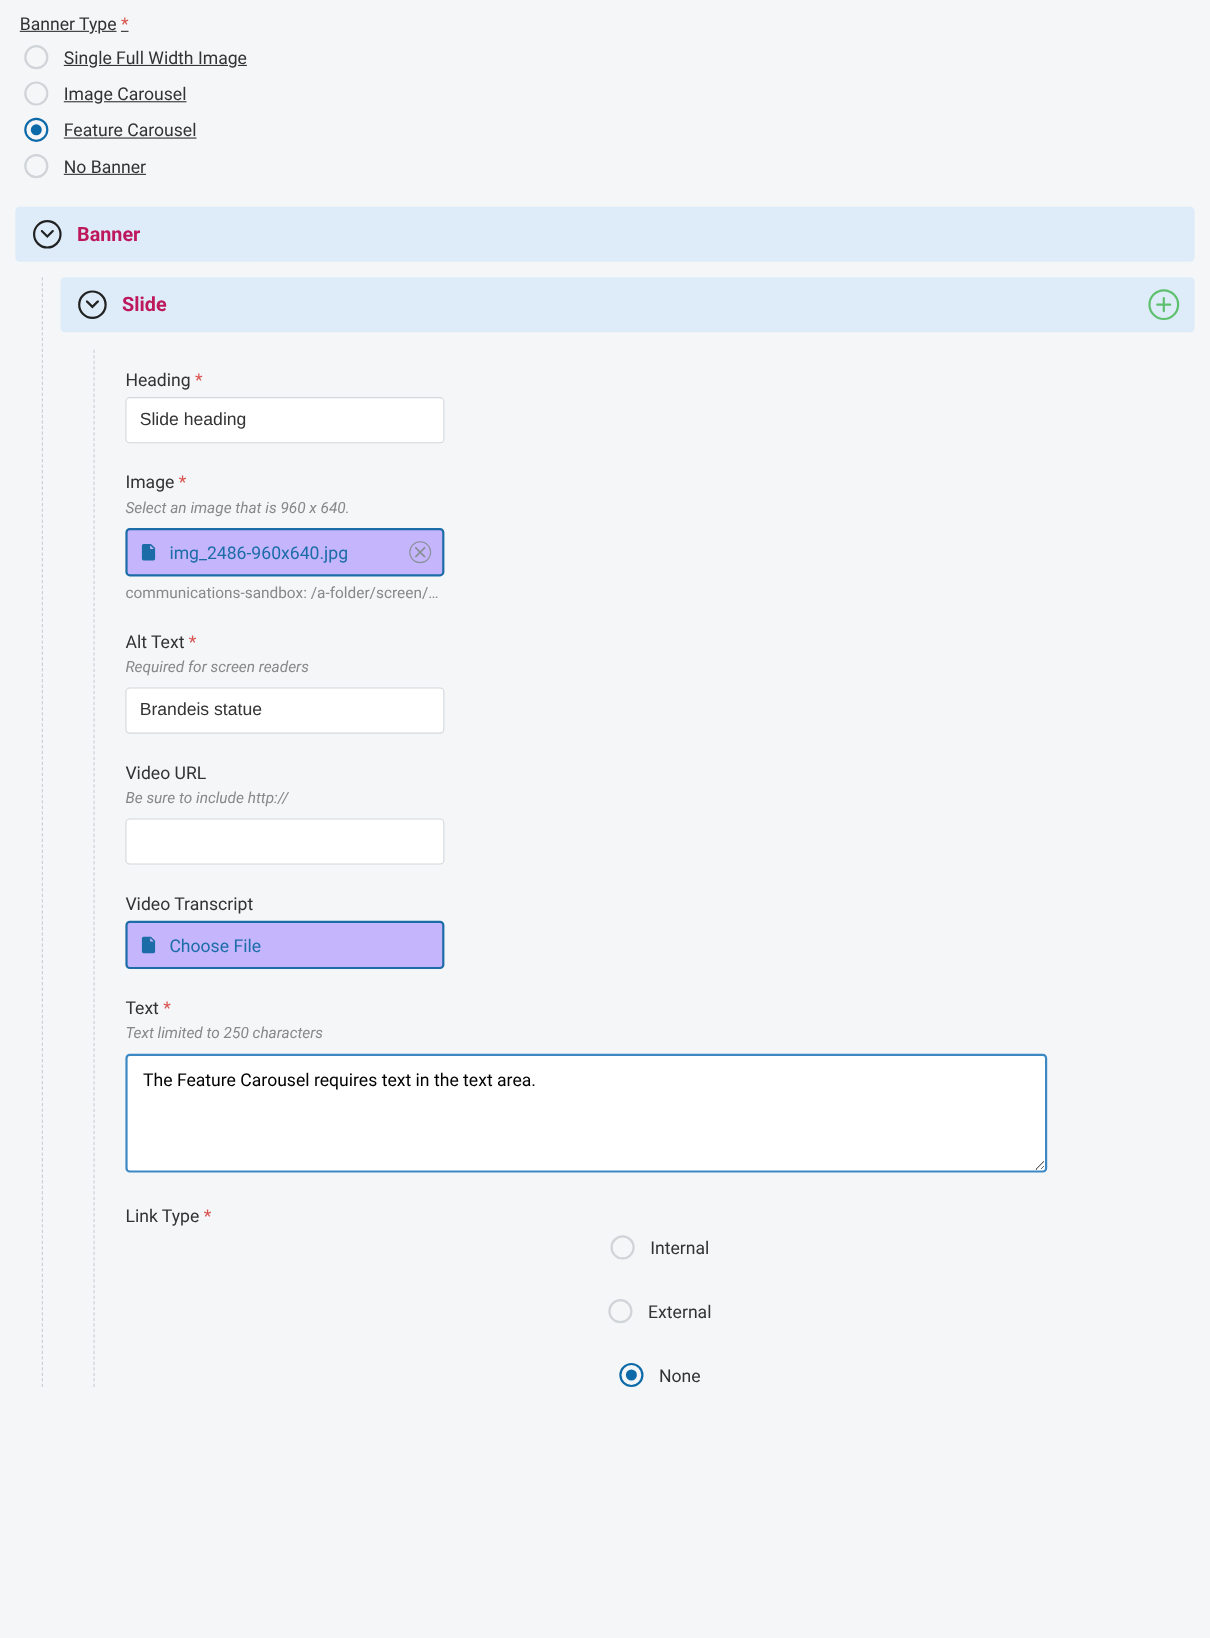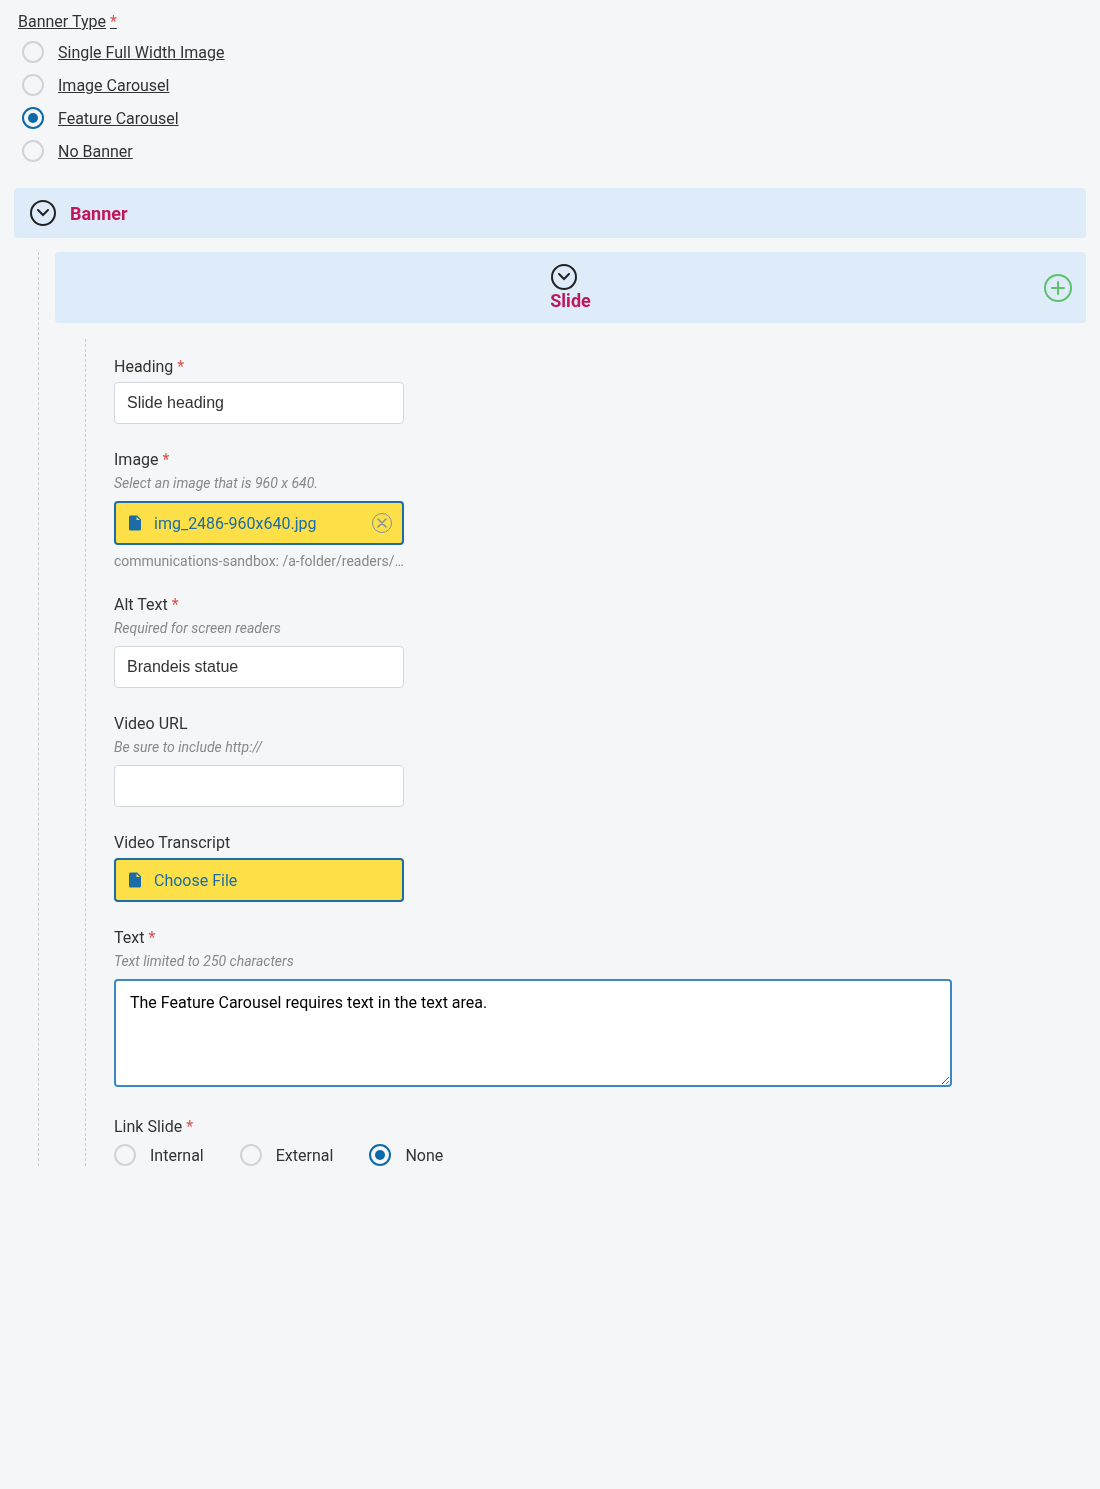--- a/index.html
+++ b/index.html
@@ -104,21 +104,21 @@
     color: #333;
     background: #fff;
   }
   .file-picker {
     width: 290px;
     height: 44px;
     border: 2px solid #1c6ca8;
     border-radius: 4px;
     display: flex; align-items: center;
     padding: 0 10px;
-    background: #fde047;
+    background: #c4b5fd;
     cursor: pointer;
     position: relative;
   }
   .file-picker .fp-icon { color: #1c6ca8; margin-right: 10px; display:flex; }
   .file-picker .fp-text { color: #1c6ca8; font-size: 16px; flex:1; }
   .file-picker .fp-clear {
     color: #8a9098;
     width: 20px; height: 20px; border: 1.5px solid #8a9098; border-radius: 50%;
     display:flex; align-items:center; justify-content:center;
     font-size: 12px;
@@ -131,21 +131,21 @@
     height: 108px;
     border: 2px solid #3b88c3;
     border-radius: 4px;
     padding: 12px 14px;
     font-size: 16px;
     font-family: inherit;
     resize: both;
     background: #fff;
   }
 
-  .inline-radios { display:flex; gap: 36px; align-items:center; margin-top: 8px;}
+  .inline-radios { display:flex; gap: 36px; align-items:center; margin-top: 8px; flex-direction: column;}
 </style>
 </head>
 <body>
 
 <div class="form-group" style="margin-left:4px;text-decoration:underline;">
   <div class="field-label">
     <span>Banner Type</span><span class="req">*</span>
   </div>
   <div class="radio-group" id="bannerTypeGroup">
       <div class="radio-item">
@@ -172,21 +172,21 @@
     <svg width="12" height="8" viewBox="0 0 12 8">
         <path d="M1 1 L6 6 L11 1" stroke="#222" stroke-width="2" fill="none" stroke-linecap="round"></path>
       </svg>
   </div>
   <div class="section-title">Banner</div>
 </div>
 
 <div class="indent-lines" style="padding-top:14px; padding-left:0; border:none;">
   <div style="border-left: 1px dashed #c9ced3; margin-left:14px; padding-left:0;">
 
-    <div class="section-header slide" style="margin-top:0; margin-left:16px;flex-direction:column;">
+    <div class="section-header slide" style="margin-top:0; margin-left:16px;">
       <div class="chevron-btn">
         <svg width="12" height="8" viewBox="0 0 12 8">
             <path d="M1 1 L6 6 L11 1" stroke="#222" stroke-width="2" fill="none" stroke-linecap="round"></path>
           </svg>
       </div>
       <div class="section-title">Slide</div>
       <div class="add-btn">
         <svg width="14" height="14" viewBox="0 0 14 14">
             <path d="M7 1 V13 M1 7 H13" stroke="#5ec06e" stroke-width="2" stroke-linecap="round"></path>
           </svg>
@@ -214,21 +214,21 @@
                   <path d="M6 2h9l5 5v13a2 2 0 0 1-2 2H6a2 2 0 0 1-2-2V4a2 2 0 0 1 2-2zm8 1.5V8h4.5L14 3.5zM8 13l2.5 3 2-2 3.5 4H7l1-5z"></path>
                 </svg>
             </span>
             <span class="fp-text">img_2486-960x640.jpg</span>
             <span class="fp-clear">
               <svg width="10" height="10" viewBox="0 0 10 10">
                   <path d="M1 1 L9 9 M9 1 L1 9" stroke="#8a9098" stroke-width="1.6" stroke-linecap="round"></path>
                 </svg>
             </span>
           </div>
-          <div class="path-text">communications-sandbox: /a-folder/readers/…</div>
+          <div class="path-text">communications-sandbox: /a-folder/screen/…</div>
         </div>
 
         <div class="form-group">
           <div class="field-label">
             <span>Alt Text</span><span class="req">*</span>
           </div>
           <div class="hint">Required for screen readers</div>
           <input type="text" class="text-input" value="Brandeis statue" style="">
         </div>
 
@@ -253,21 +253,21 @@
         <div class="form-group">
           <div class="field-label">
             <span>Text</span><span class="req">*</span>
           </div>
           <div class="hint">Text limited to 250 characters</div>
           <textarea class="textarea-input" id="textArea" style="">The Feature Carousel requires text in the text area.</textarea>
         </div>
 
         <div class="form-group" style="margin-bottom:0;">
           <div class="field-label">
-            <span>Link Slide</span><span class="req">*</span>
+            <span>Link Type</span><span class="req">*</span>
           </div>
           <div class="inline-radios" id="linkTypeGroup">
               <div class="radio-item" style="margin-bottom: 0px;">
                 <span class="radio-circle"></span>
                 <span class="radio-label">Internal</span>
               </div>
               <div class="radio-item" style="margin-bottom: 0px;">
                 <span class="radio-circle"></span>
                 <span class="radio-label">External</span>
               </div>

